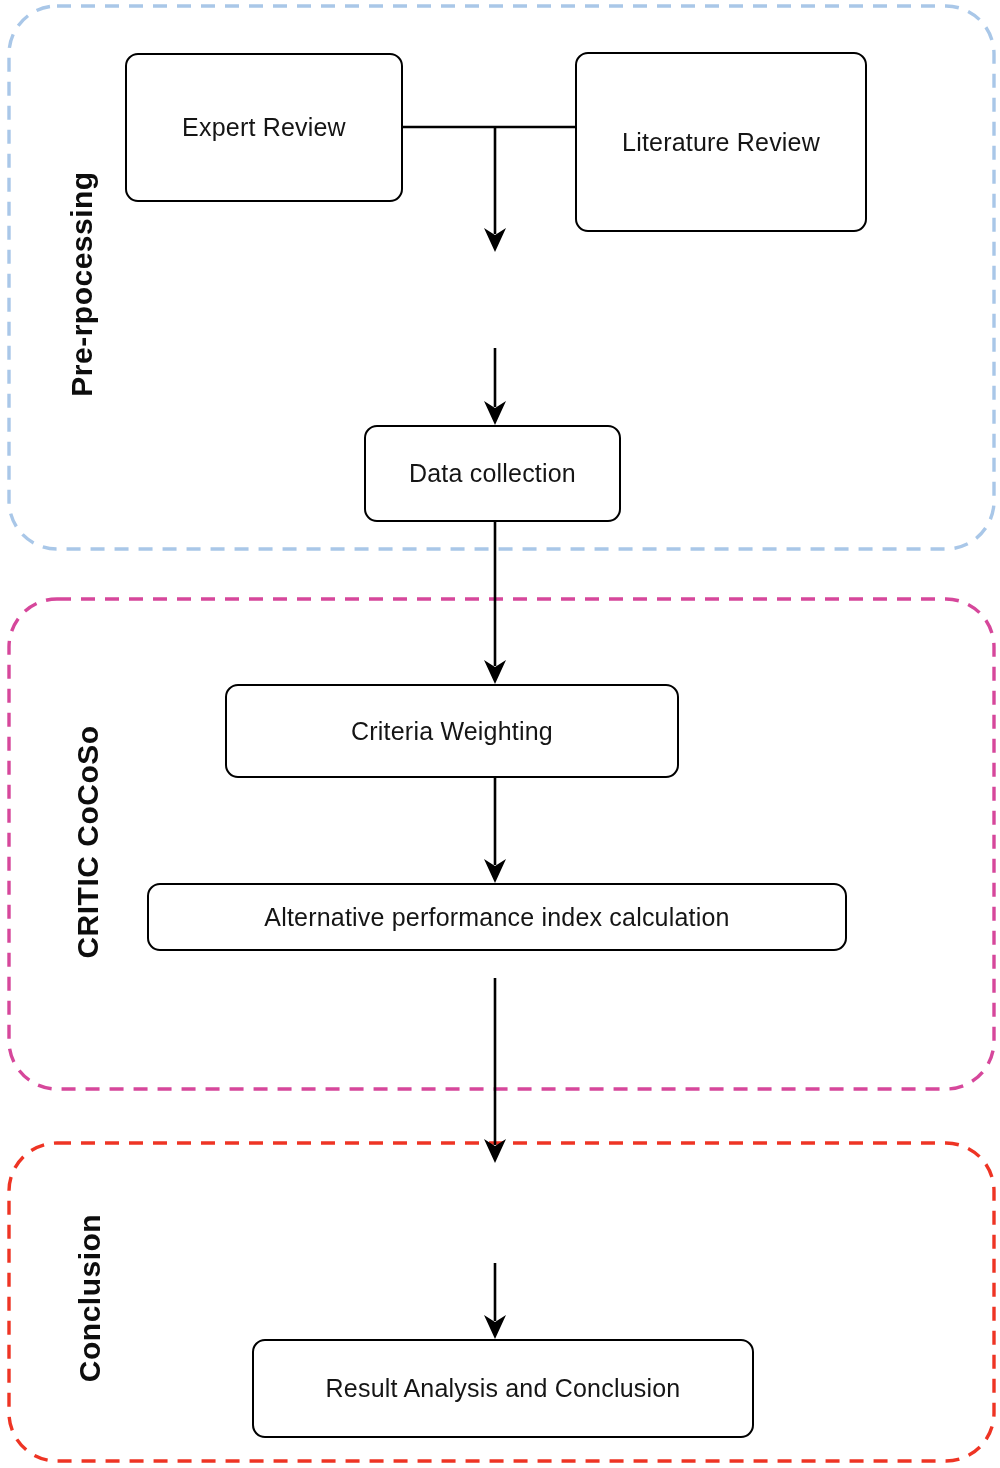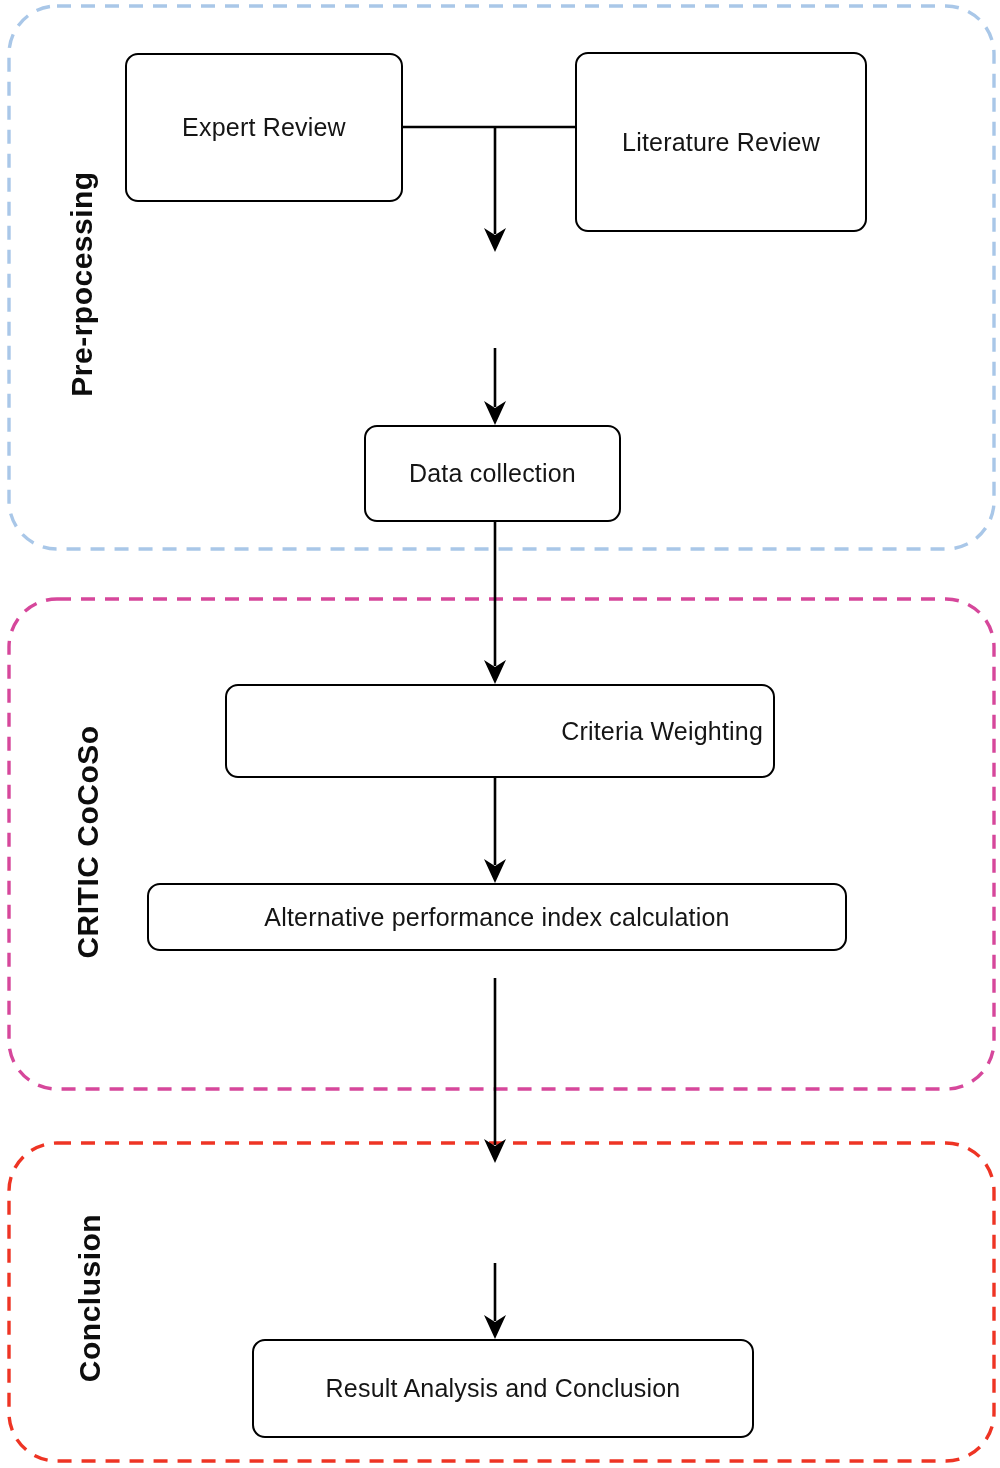--- a/index.html
+++ b/index.html
@@ -49,21 +49,21 @@
     font-size: 30px;
     color: #0d0d0d;
     letter-spacing: 0.5px;
     white-space: nowrap;
   }
   
   #node-expert        { left: 125px; top: 53px;   width: 278px; height: 149px; }
   #node-literature    { left: 575px; top: 52px;   width: 292px; height: 180px; }
   #node-criteria-id   { left: 350px; top: 252px;  width: 295px; height: 96px;  }
   #node-data-coll     { left: 364px; top: 425px;  width: 257px; height: 97px;  }
-  #node-weighting     { left: 225px; top: 684px;  width: 550px; height: 94px; justify-content: flex-end;  }
+  #node-weighting     { left: 225px; top: 684px;  width: 454px; height: 94px;  }
   #node-alt-perf      { left: 147px; top: 883px;  width: 700px; height: 68px;  }
   #node-final-rank    { left: 252px; top: 1163px; width: 502px; height: 100px; }
   #node-result        { left: 252px; top: 1339px; width: 502px; height: 99px;  }
   
   #label-preprocessing { left: -83px; top: 261px;  }
   #label-critic        { left: -77px; top: 819px;  }
   #label-conclusion    { left: -75px; top: 1275px; }
 </style>
 </head>
 <body>

